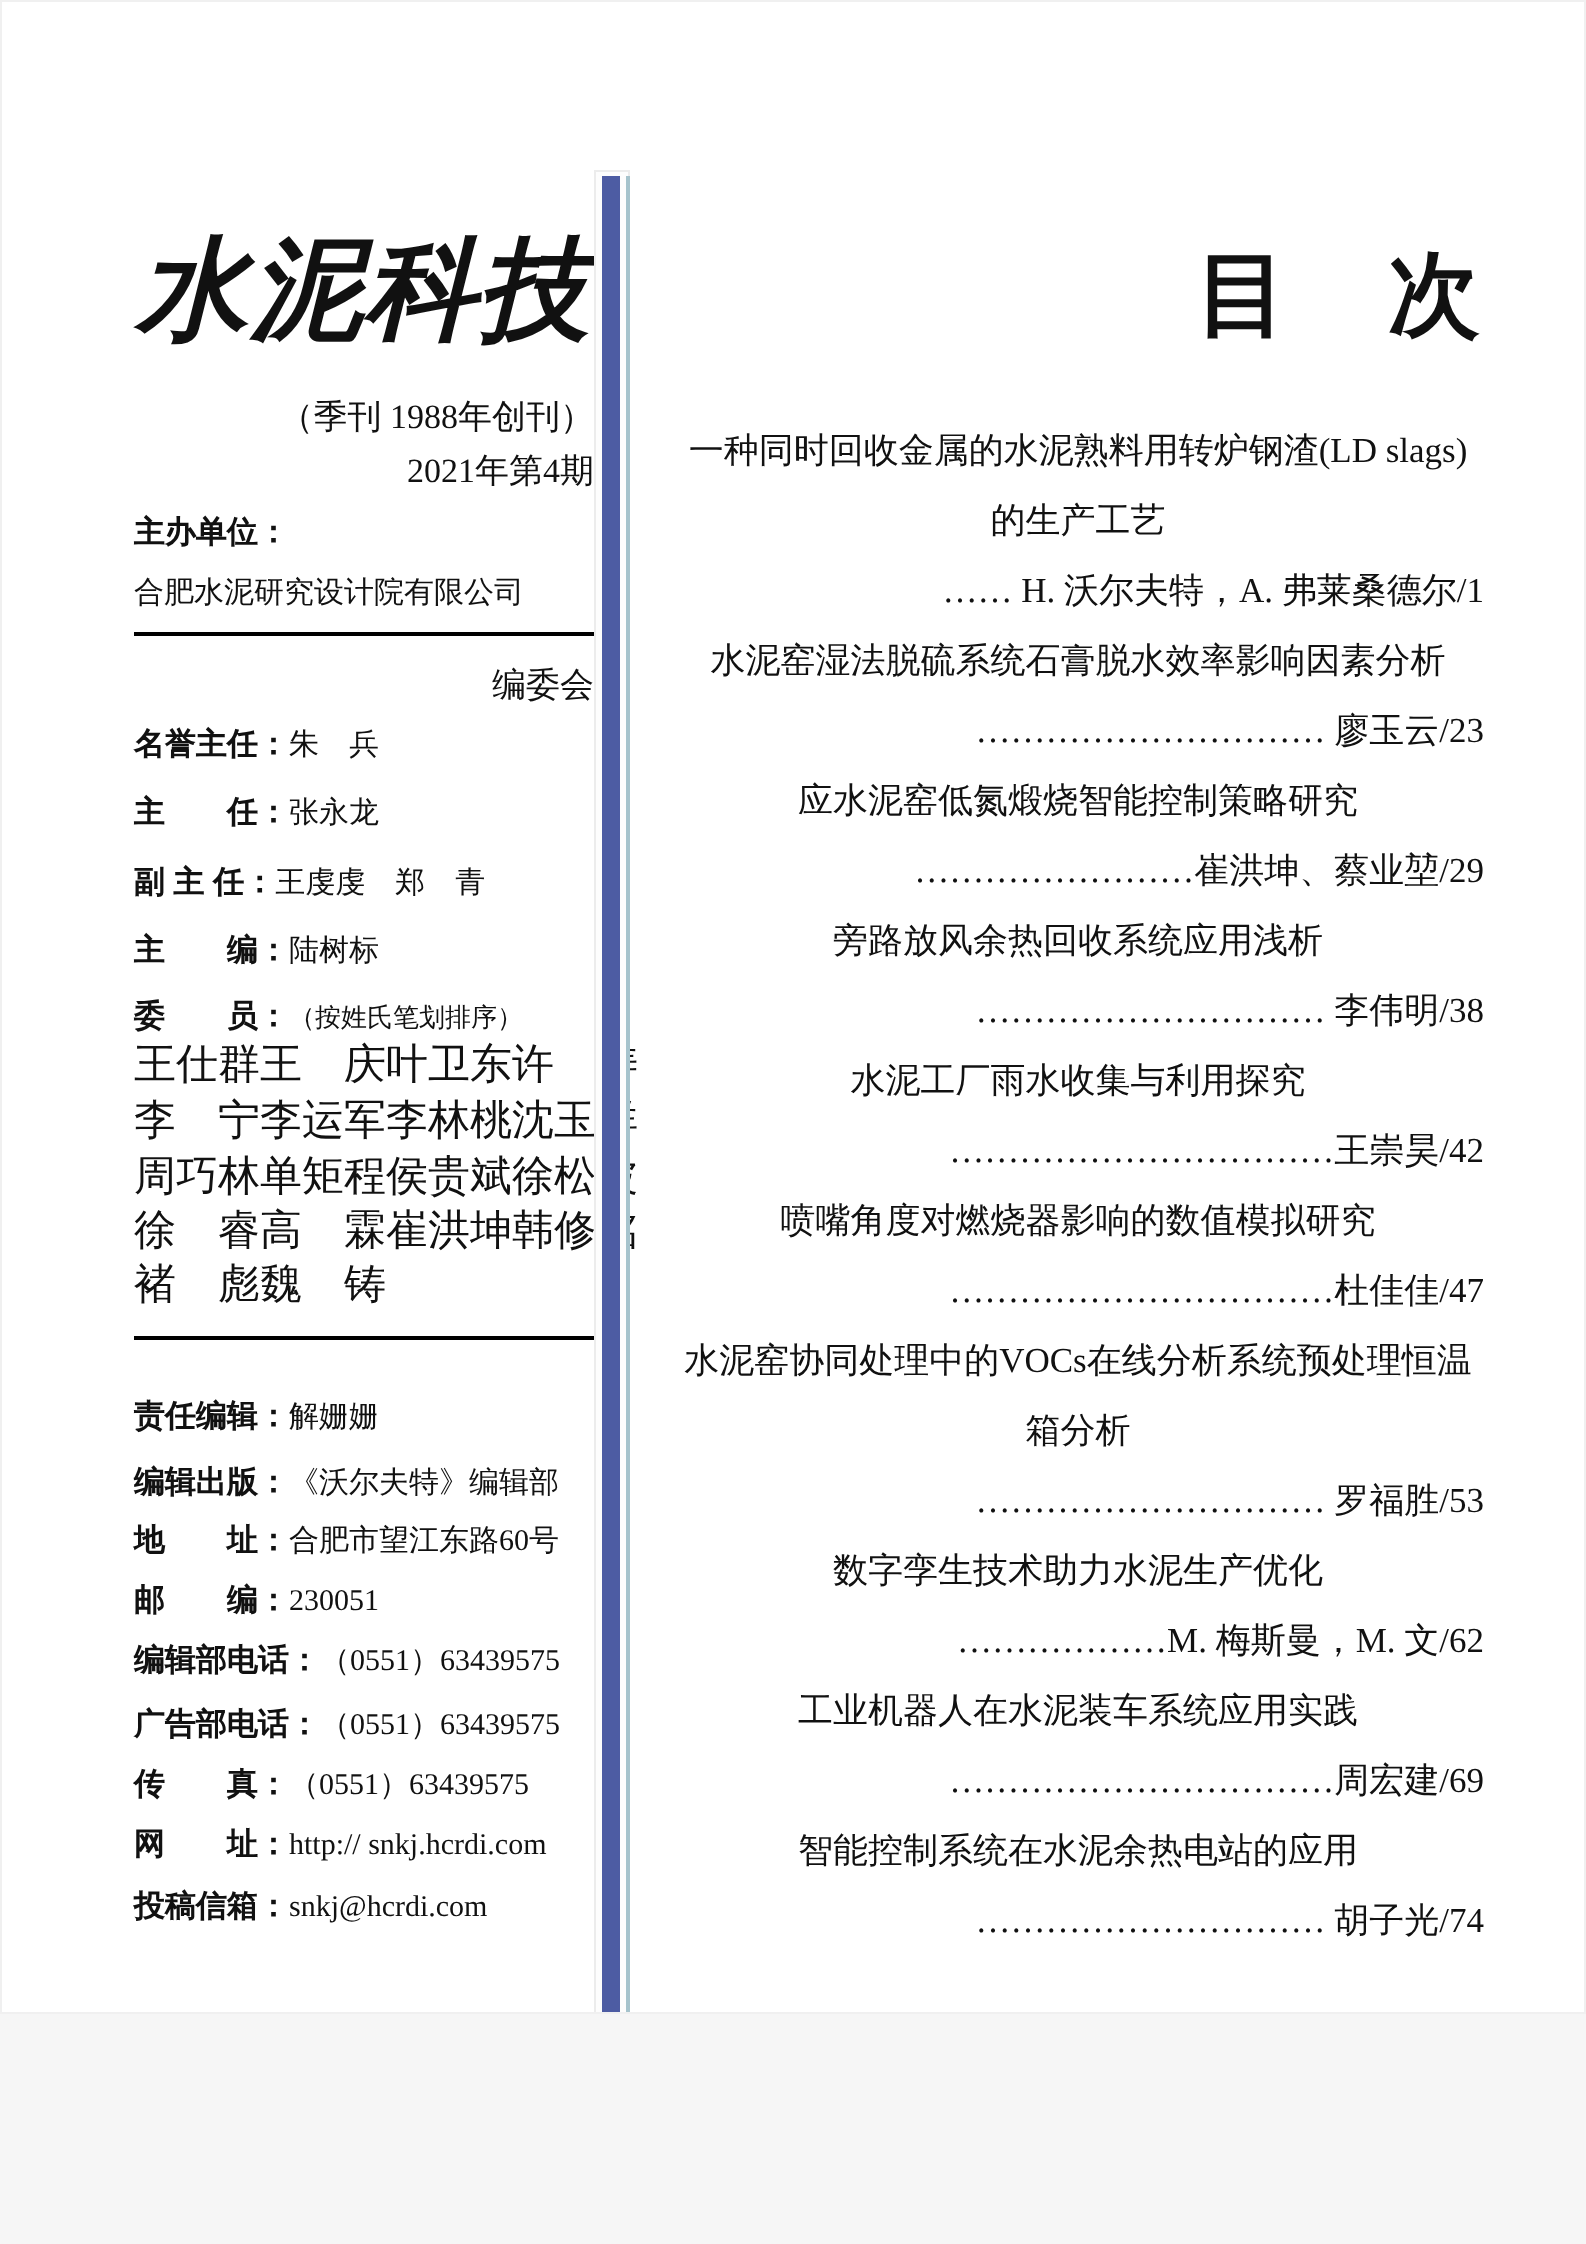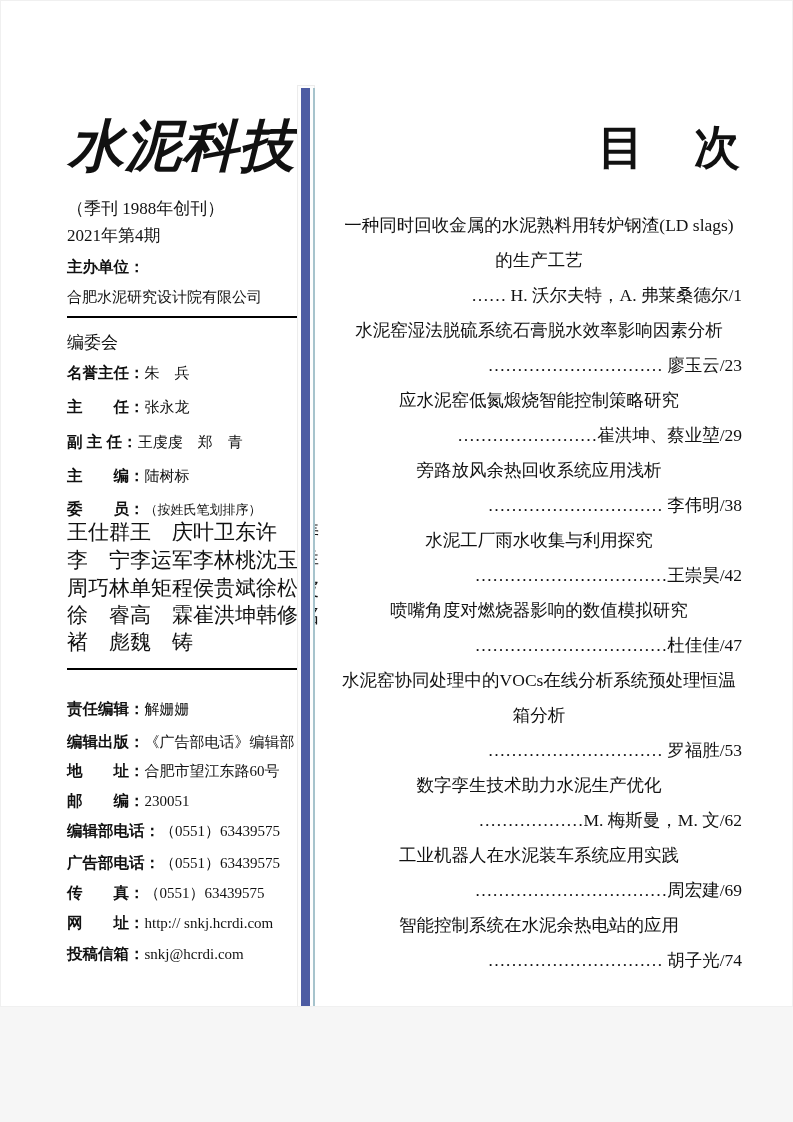--- a/index.html
+++ b/index.html
@@ -1,21 +1,21 @@
 <!DOCTYPE html>
 <html><head>
 <meta charset="utf-8">
 <style>
   html,body{margin:0;padding:0;background:#f6f6f6;}
   .page{position:relative;width:793px;height:1007px;background:#ffffff;margin:0 auto;
         font-family:"Liberation Serif",serif;color:#111;overflow:hidden;border:1px solid #f0f0f0;box-sizing:border-box;}
   
   .leftcol{position:absolute;left:66px;top:0;width:230px;height:1122px;}
   .leftcol>div{position:absolute;left:0;width:100%;}
-  .c{text-align:left;}
+  .c{text-align:right;}
   .jtitle{top:100px;font-size:56px;font-weight:bold;font-style:italic;text-align:center;
           letter-spacing:1px;white-space:nowrap;line-height:90px;}
   .sub{font-size:17px;white-space:nowrap;}
   .row{font-size:15px;white-space:nowrap;line-height:20px;}
   .lbl{font-family:"Liberation Sans",sans-serif;font-weight:bold;font-size:15.5px;}
   .val{font-size:15px;}
   .note{font-size:13px;}
   .rule{border-top:2px solid #000;height:0;}
   .bhdr{font-family:"Liberation Sans",sans-serif;font-weight:normal;font-size:17px;}
   .mrow{display:grid;grid-template-columns:repeat(4,1fr);font-size:21px;line-height:20px;}
@@ -97,21 +97,21 @@
         <span></span>
         <span></span>
     </div>
 
     <div class="rule" style="top:667px"></div>
 
     <div class="row" style="top:698px">
       <span class="lbl">责任编辑：</span><span class="val">解姗姗</span>
     </div>
     <div class="row" style="top:731px">
-      <span class="lbl">编辑出版：</span><span class="val">《广告部电话》编辑部</span>
+      <span class="lbl">编辑出版：</span><span class="val">《沃尔夫特》编辑部</span>
     </div>
     <div class="row" style="top:760px">
       <span class="lbl">地　　址：</span><span class="val">合肥市望江东路60号</span>
     </div>
     <div class="row" style="top:790px">
       <span class="lbl">邮　　编：</span><span class="val">230051</span>
     </div>
     <div class="row" style="top:820px">
       <span class="lbl">编辑部电话：</span><span class="val">（0551）63439575</span>
     </div>

